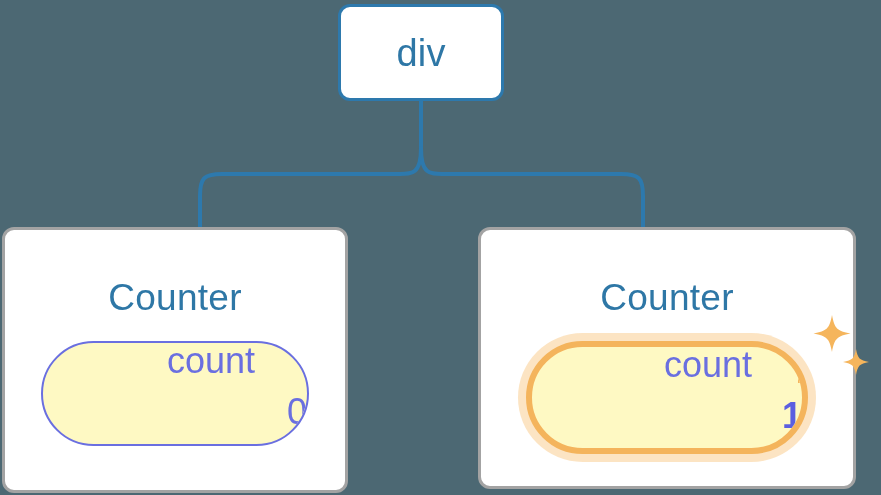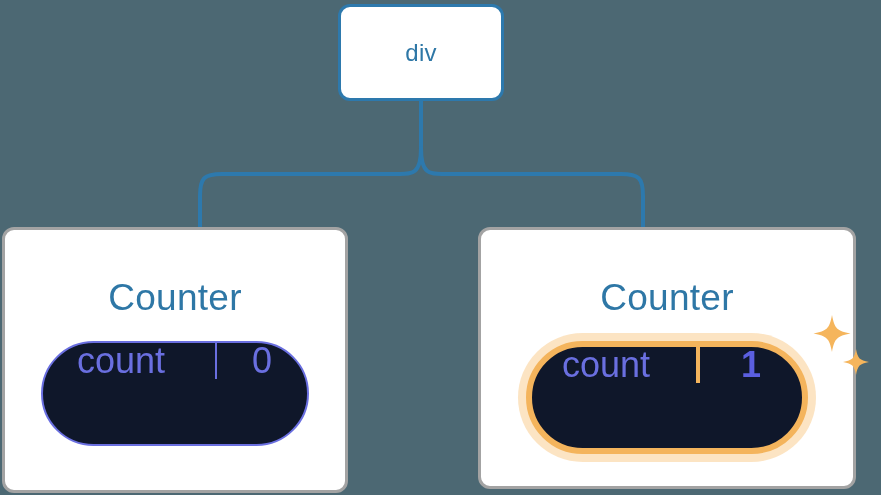--- a/index.html
+++ b/index.html
@@ -34,21 +34,21 @@
     background: #ffffff;
     border: 3px solid #2d79ad;
     border-radius: 12px;
     display: flex;
     align-items: center;
     justify-content: center;
     box-sizing: border-box;
   }
   .node-box .node-label {
     color: #2e77a6;
-    font-size: 24px;
+    font-size: 38px;
     letter-spacing: 0.2px;
     line-height: 1;
   }
 
   #root-node {
     left: 338px;
     top: 4px;
     width: 166px;
     height: 97px;
     border-top-left-radius: 12px;
@@ -89,25 +89,26 @@
   
   .pill-wrap {
     position: relative;
     margin-top: 25px;
     display: flex;
     align-items: center;
     justify-content: center;
   }
   .pill {
     display: flex;
-    align-items: flex-start;
+    align-items: flex-end;
     border-radius: 999px;
     box-sizing: border-box;
-    background: #0f172a;
+    background: #fef9c3;
     overflow: hidden;
+    flex-direction: column;
   }
   .pill-key, .pill-val {
     display: flex;
     align-items: center;
     justify-content: center;
     line-height: 1;
     box-sizing: border-box;
   }
 
   

